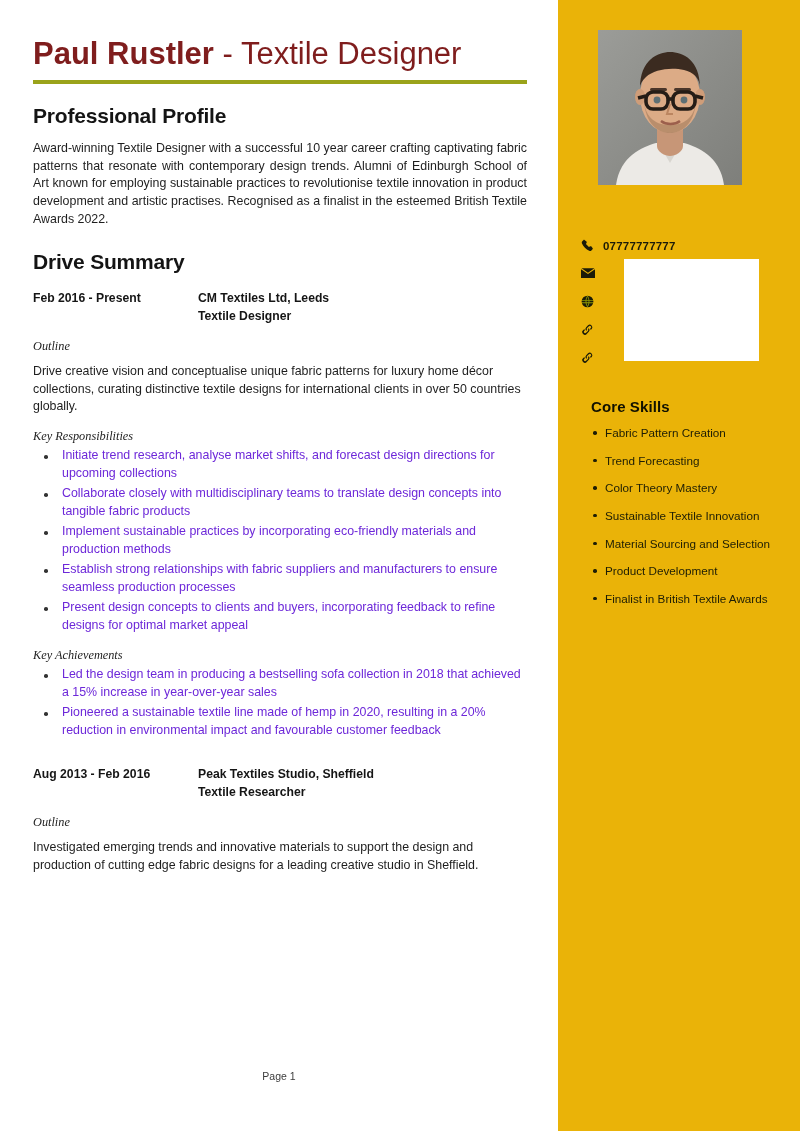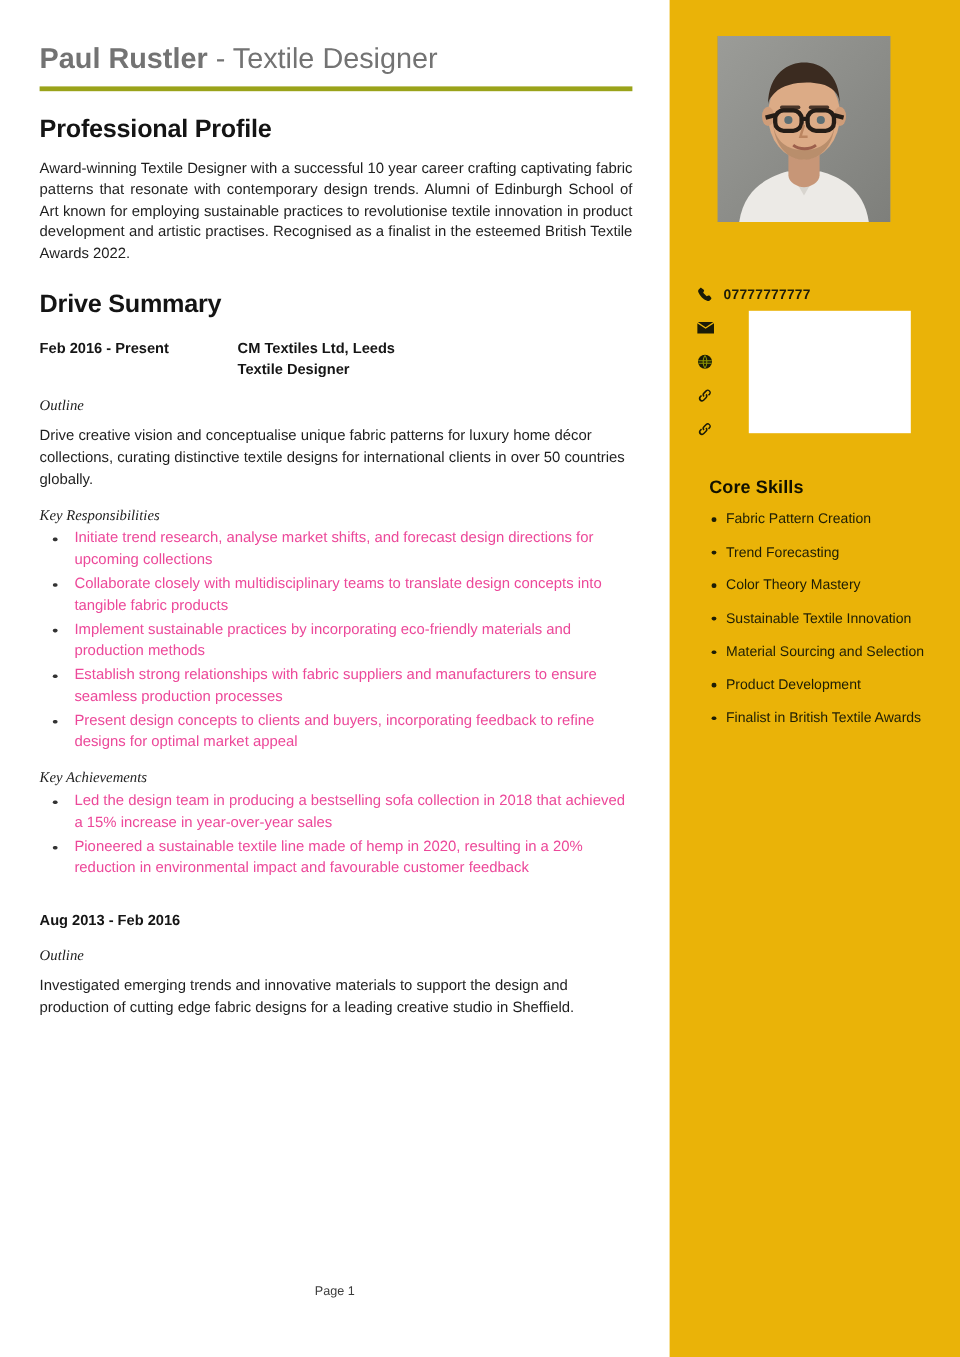--- a/index.html
+++ b/index.html
@@ -58,21 +58,21 @@
   }
   .skills-list li::before {
     content:""; position:absolute; left:2px; top:5px;
     width:3.5px; height:3.5px; border-radius:50%; background:#1d1d05;
   }
 
   
   .main { position:absolute; left:0; top:0; width:558px; height:1131px; padding:33px; }
 
   .name-line {
-    font-size:24px; line-height:1.1; color:#737373; padding-top:4px;
+    font-size:31px; line-height:1.1; color:#7f1d1d; padding-top:4px;
     white-space:nowrap;
   }
   .name-line .nm { font-weight:700; }
   .name-line .dash { font-weight:400; }
   .name-line .role { font-weight:400; }
   .name-rule {
     margin-top:9px; width:494px; height:4px; background:#9aa31a;
   }
 
   .sec-title {
@@ -96,21 +96,21 @@
   .lbl-italic {
     font-size:12.3px; font-style:italic; color:#222; margin-top:13px;font-family:Liberation Serif, serif;
   }
   .para {
     font-size:12.4px; line-height:1.45; color:#1e1e1e; margin-top:9px; width:494px;
   }
 
   .bul { list-style:none; margin-top:3px; width:494px; }
   .bul li {
     position:relative; padding-left:29px; font-size:12.4px; line-height:1.45;
-    color:#ec4899; margin-bottom:2px;
+    color:#6d28d9; margin-bottom:2px;
   }
   .bul li::before {
     content:""; position:absolute; left:11px; top:8px;
     width:3.6px; height:3.6px; border-radius:50%; background:#333;
   }
   .block-gap-lg { height:22px; }
 
   .footer {
     position:absolute; left:0; top:1070px; width:558px; text-align:center;
     font-size:10.5px; color:#3c3c3c;
@@ -272,20 +272,24 @@
         <li>Led the design team in producing a bestselling sofa collection in 2018 that achieved a 15% increase in year-over-year sales</li>
         <li>Pioneered a sustainable textile line made of hemp in 2020, resulting in a 20% reduction in environmental impact and favourable customer feedback</li>
       </ul>
     </div>
 
     <div class="block-gap-lg"></div>
 
     <div>
       <div class="job-head">
         <div class="job-dates">Aug 2013 - Feb 2016</div>
+        <div class="job-right">
+          <div>Peak Textiles Studio, Sheffield</div>
+          <div>Textile Researcher</div>
+        </div>
       </div>
 
       <div class="lbl-italic">Outline</div>
       <p class="para">Investigated emerging trends and innovative materials to support the design and production of cutting edge fabric designs for a leading creative studio in Sheffield.</p>
     </div>
 
     <div class="footer">Page 1</div>
   </main>
 
 </div>

